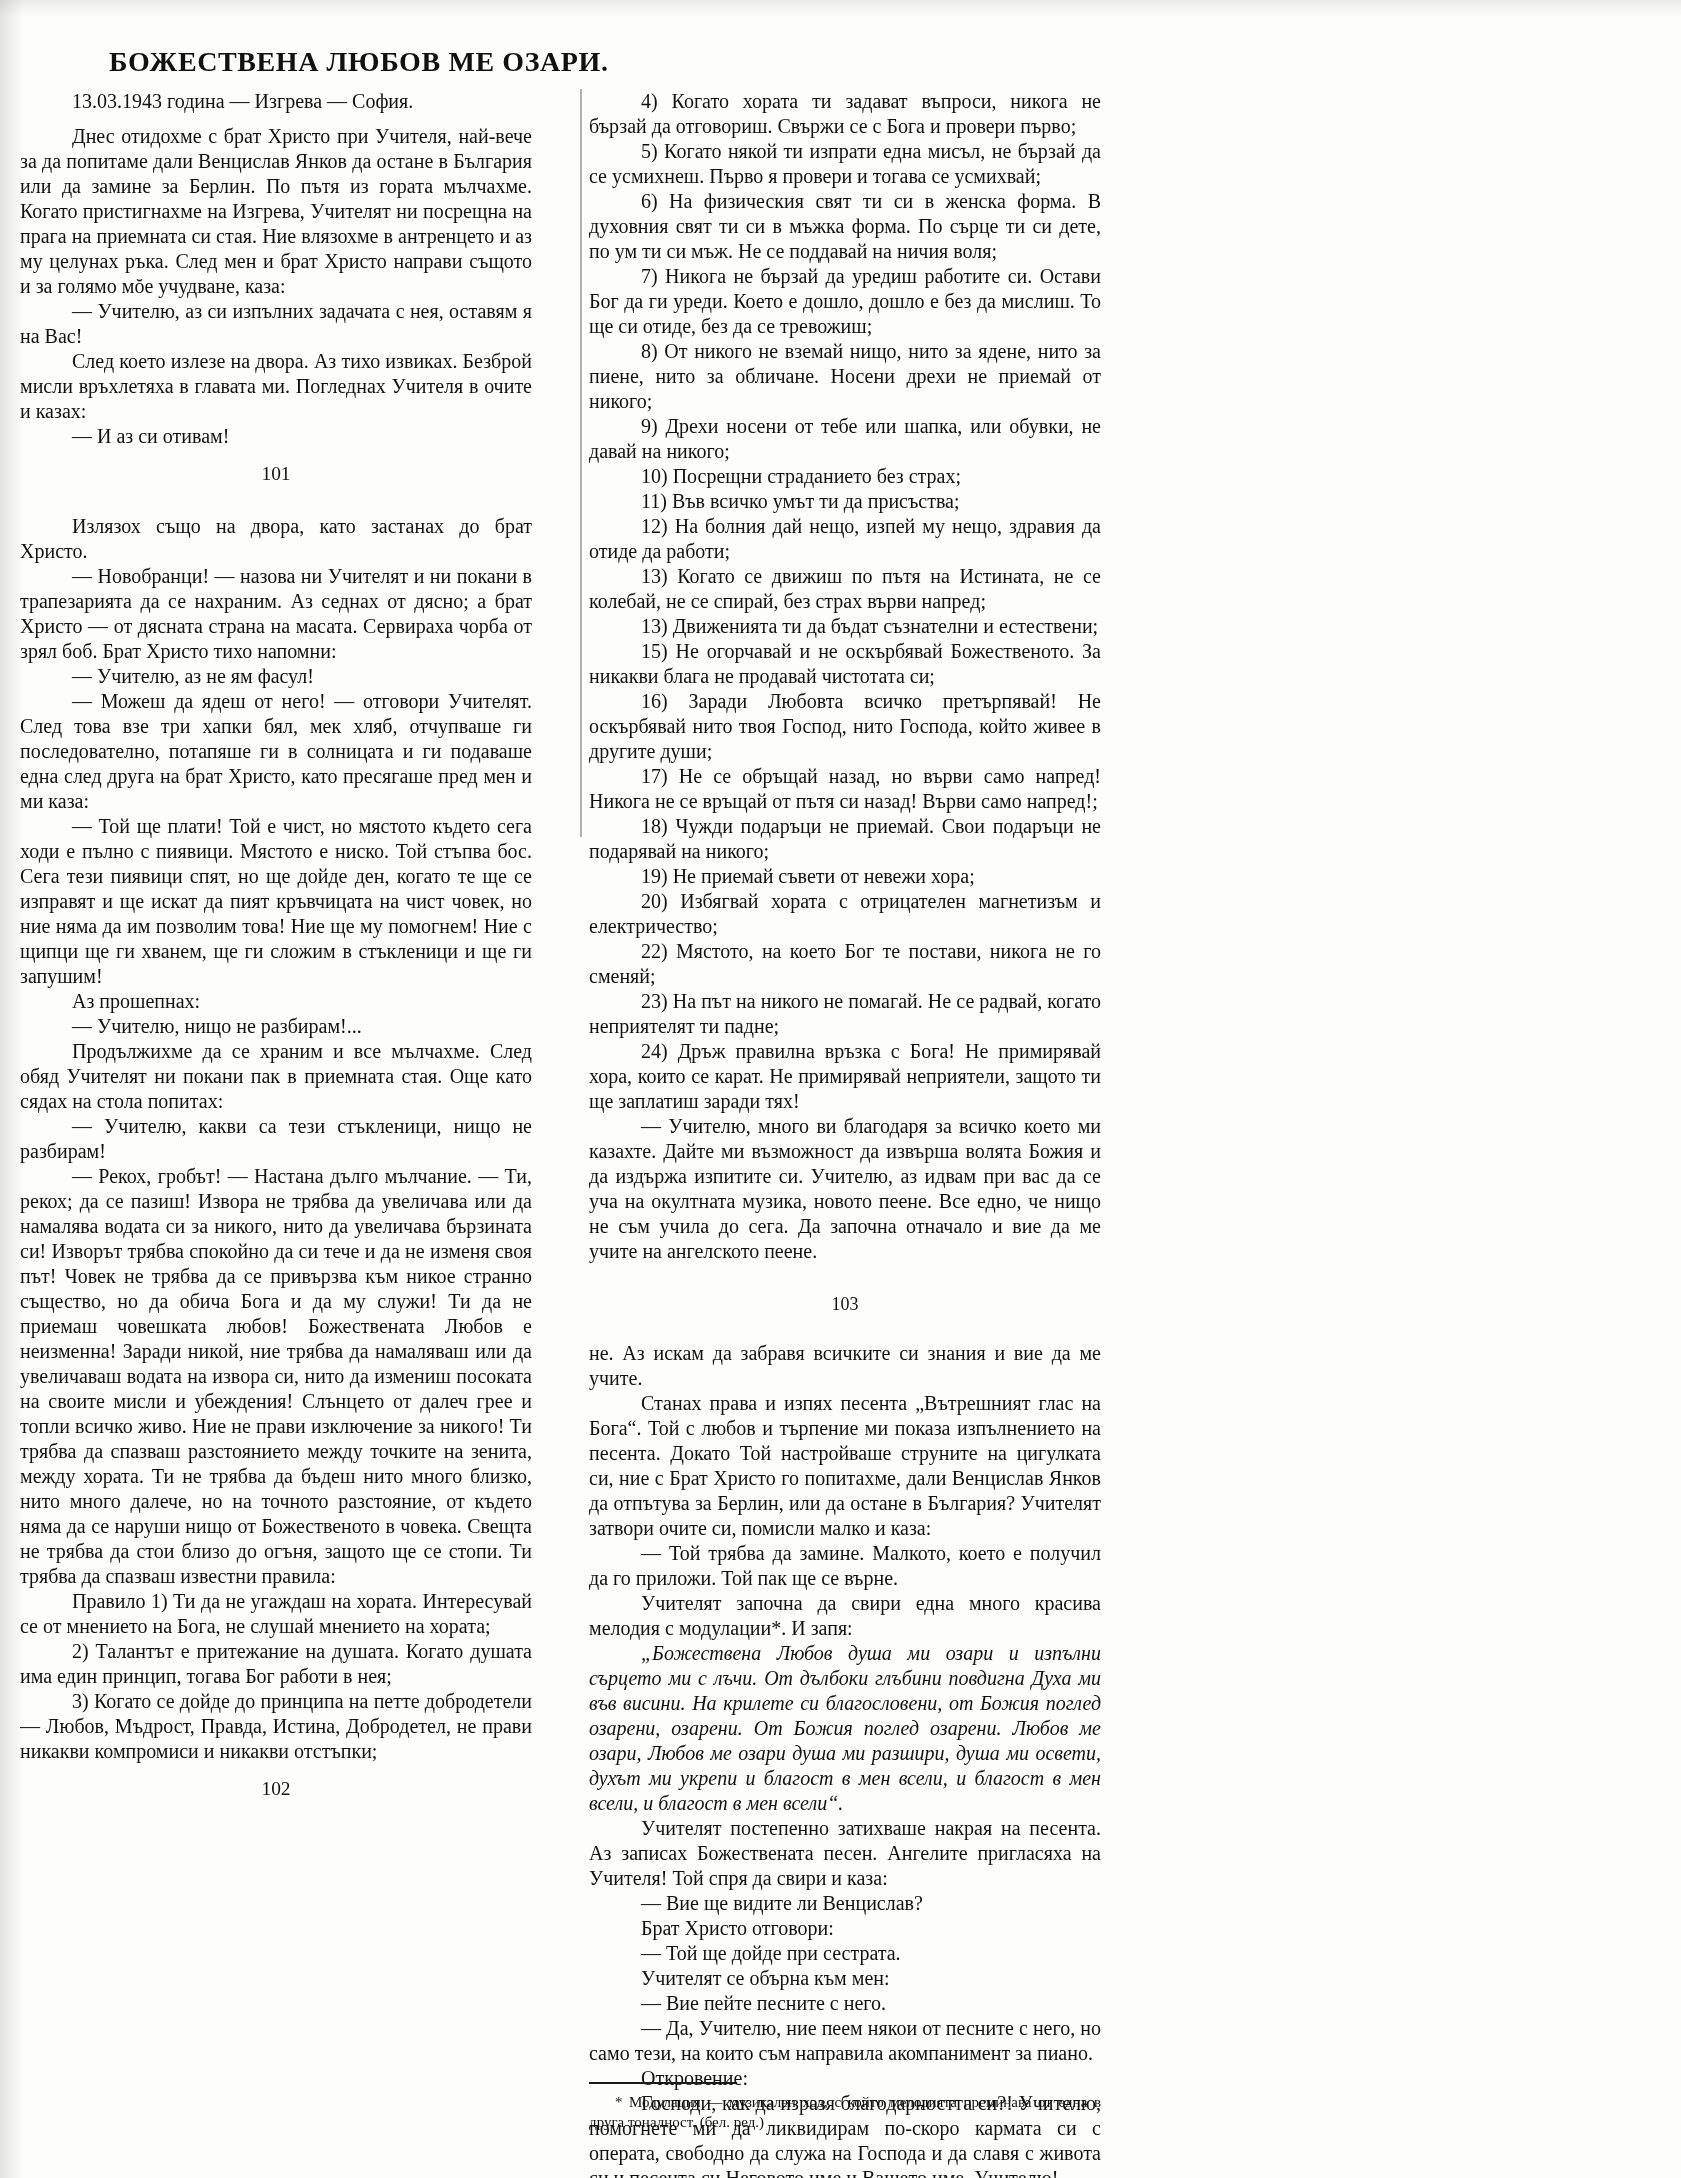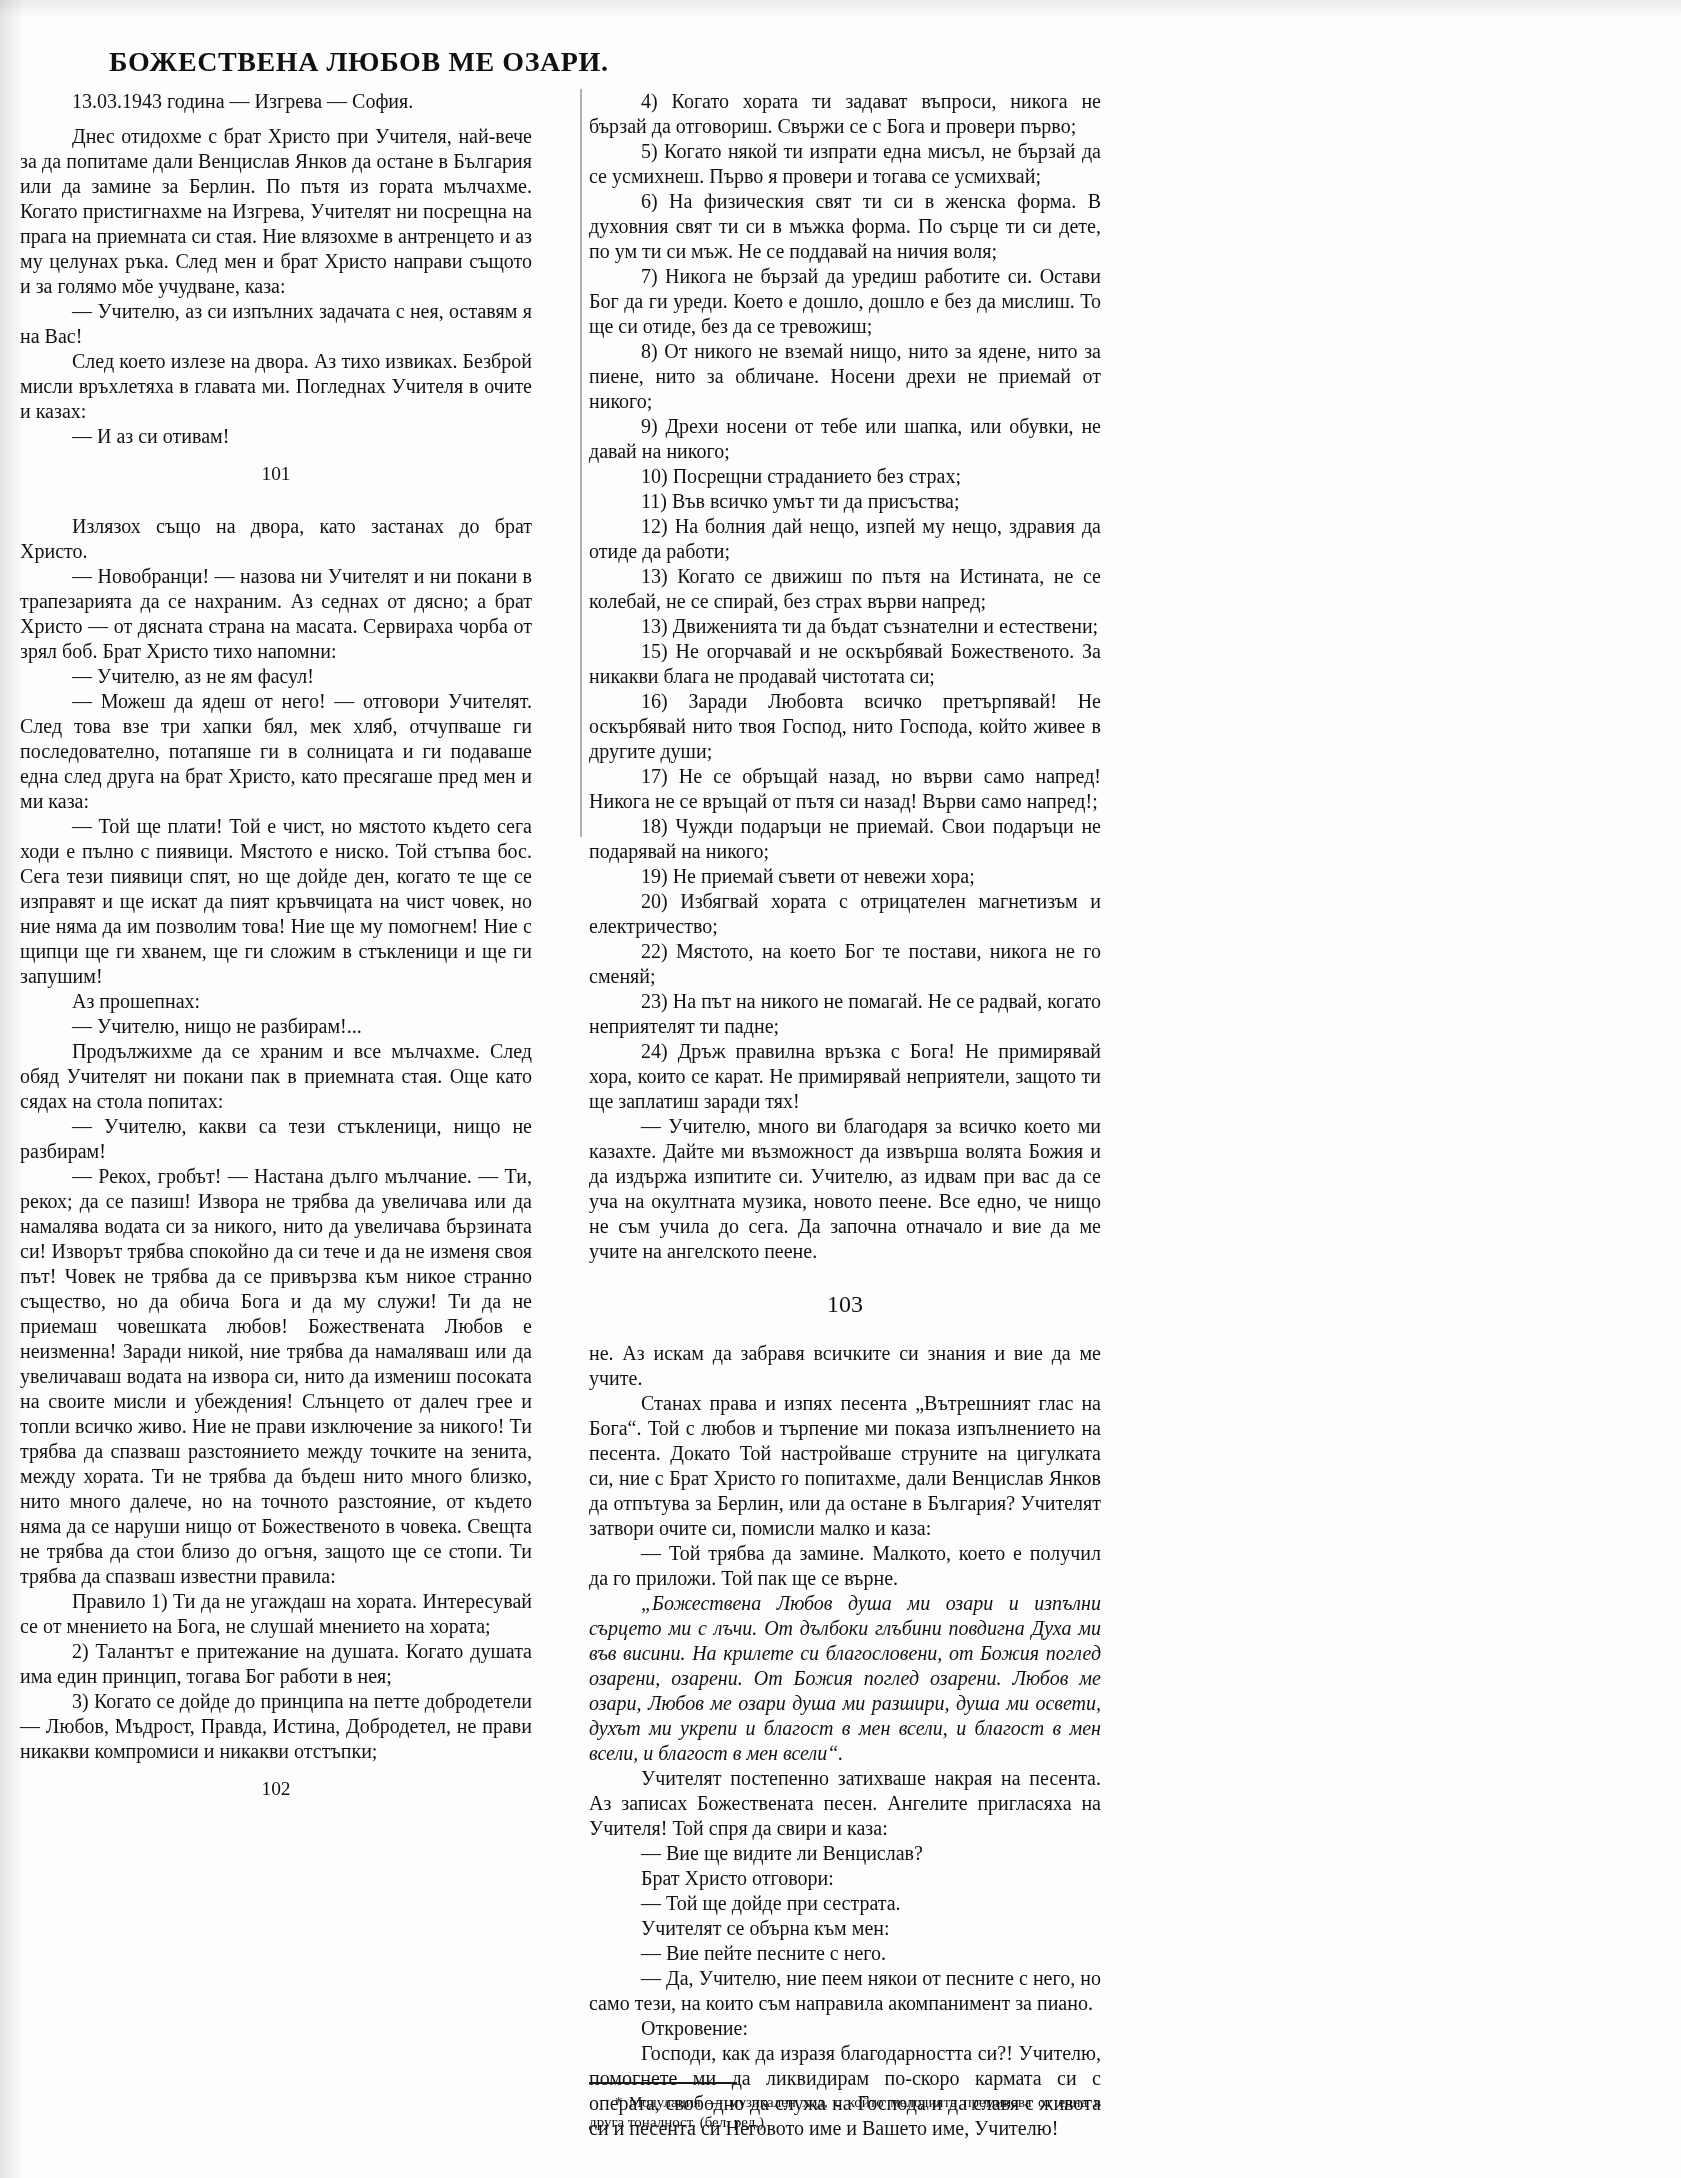--- a/index.html
+++ b/index.html
@@ -95,21 +95,21 @@
 
   .page-no {
     text-align: center;
     margin: 12px 0 28px 0;
     font-size: 19.4px;
     text-indent: 0;
   }
   .page-no-right {
     text-align: center;
     margin: 28px 0 24px 0;
-    font-size: 24px;
+    font-size: 18px;
     text-indent: 0;
   }
 
   .song {
     font-style: italic;
     text-indent: 52px;
   }
 
   .footnote-wrap {
     position: absolute;
@@ -194,20 +194,21 @@
   <p class="ind">23) На път на никого не помагай. Не се радвай, когато неприятелят ти падне;</p>
   <p class="ind">24) Дръж правилна връзка с Бога! Не примирявай хора, които се карат. Не примирявай неприятели, защото ти ще заплатиш заради тях!</p>
 
   <p class="dash-line">— Учителю, много ви благодаря за всичко което ми казахте. Дайте ми възможност да извърша волята Божия и да издържа изпитите си. Учителю, аз идвам при вас да се уча на окултната музика, новото пеене. Все едно, че нищо не съм учила до сега. Да започна отначало и вие да ме учите на ангелското пеене.</p>
 
   <p class="page-no-right">103</p>
 
   <p class="noind">не. Аз искам  да забравя всичките си знания и вие да ме учите.</p>
   <p class="ind">Станах права и изпях песента „Вътрешният глас на Бога“. Той с любов и търпение ми показа изпълнението на песента. Докато Той настройваше струните на цигулката си, ние с Брат Христо го попитахме, дали Венцислав Янков да отпътува за Берлин, или да остане в България? Учителят затвори очите си, помисли малко и каза:</p>
   <p class="dash-line">— Той трябва да замине. Малкото, което е получил да го приложи. Той пак ще се върне.</p>
+  <p class="ind">Учителят започна да свири една много красива мелодия с модулации*. И запя:</p>
 
   <p class="song">„Божествена Любов душа ми озари и изпълни сърцето ми с лъчи. От дълбоки глъбини повдигна Духа ми във висини. На крилете си благословени, от Божия поглед озарени, озарени. От Божия поглед озарени. Любов ме озари, Любов ме озари душа ми разшири, душа ми освети, духът ми укрепи и благост в мен всели, и благост в мен всели, и благост в мен всели“.</p>
 
   <p class="ind">Учителят постепенно затихваше накрая на песента. Аз записах Божествената песен. Ангелите пригласяха на Учителя! Той спря да свири и каза:</p>
   <p class="dash-line">— Вие ще видите ли Венцислав?</p>
   <p class="ind">Брат Христо отговори:</p>
   <p class="dash-line">— Той ще дойде при сестрата.</p>
   <p class="ind">Учителят се обърна към мен:</p>
   <p class="dash-line">— Вие пейте песните с него.</p>
   <p class="dash-line">— Да, Учителю, ние пеем някои от песните с него, но само тези, на които съм направила акомпанимент за пиано.</p>

